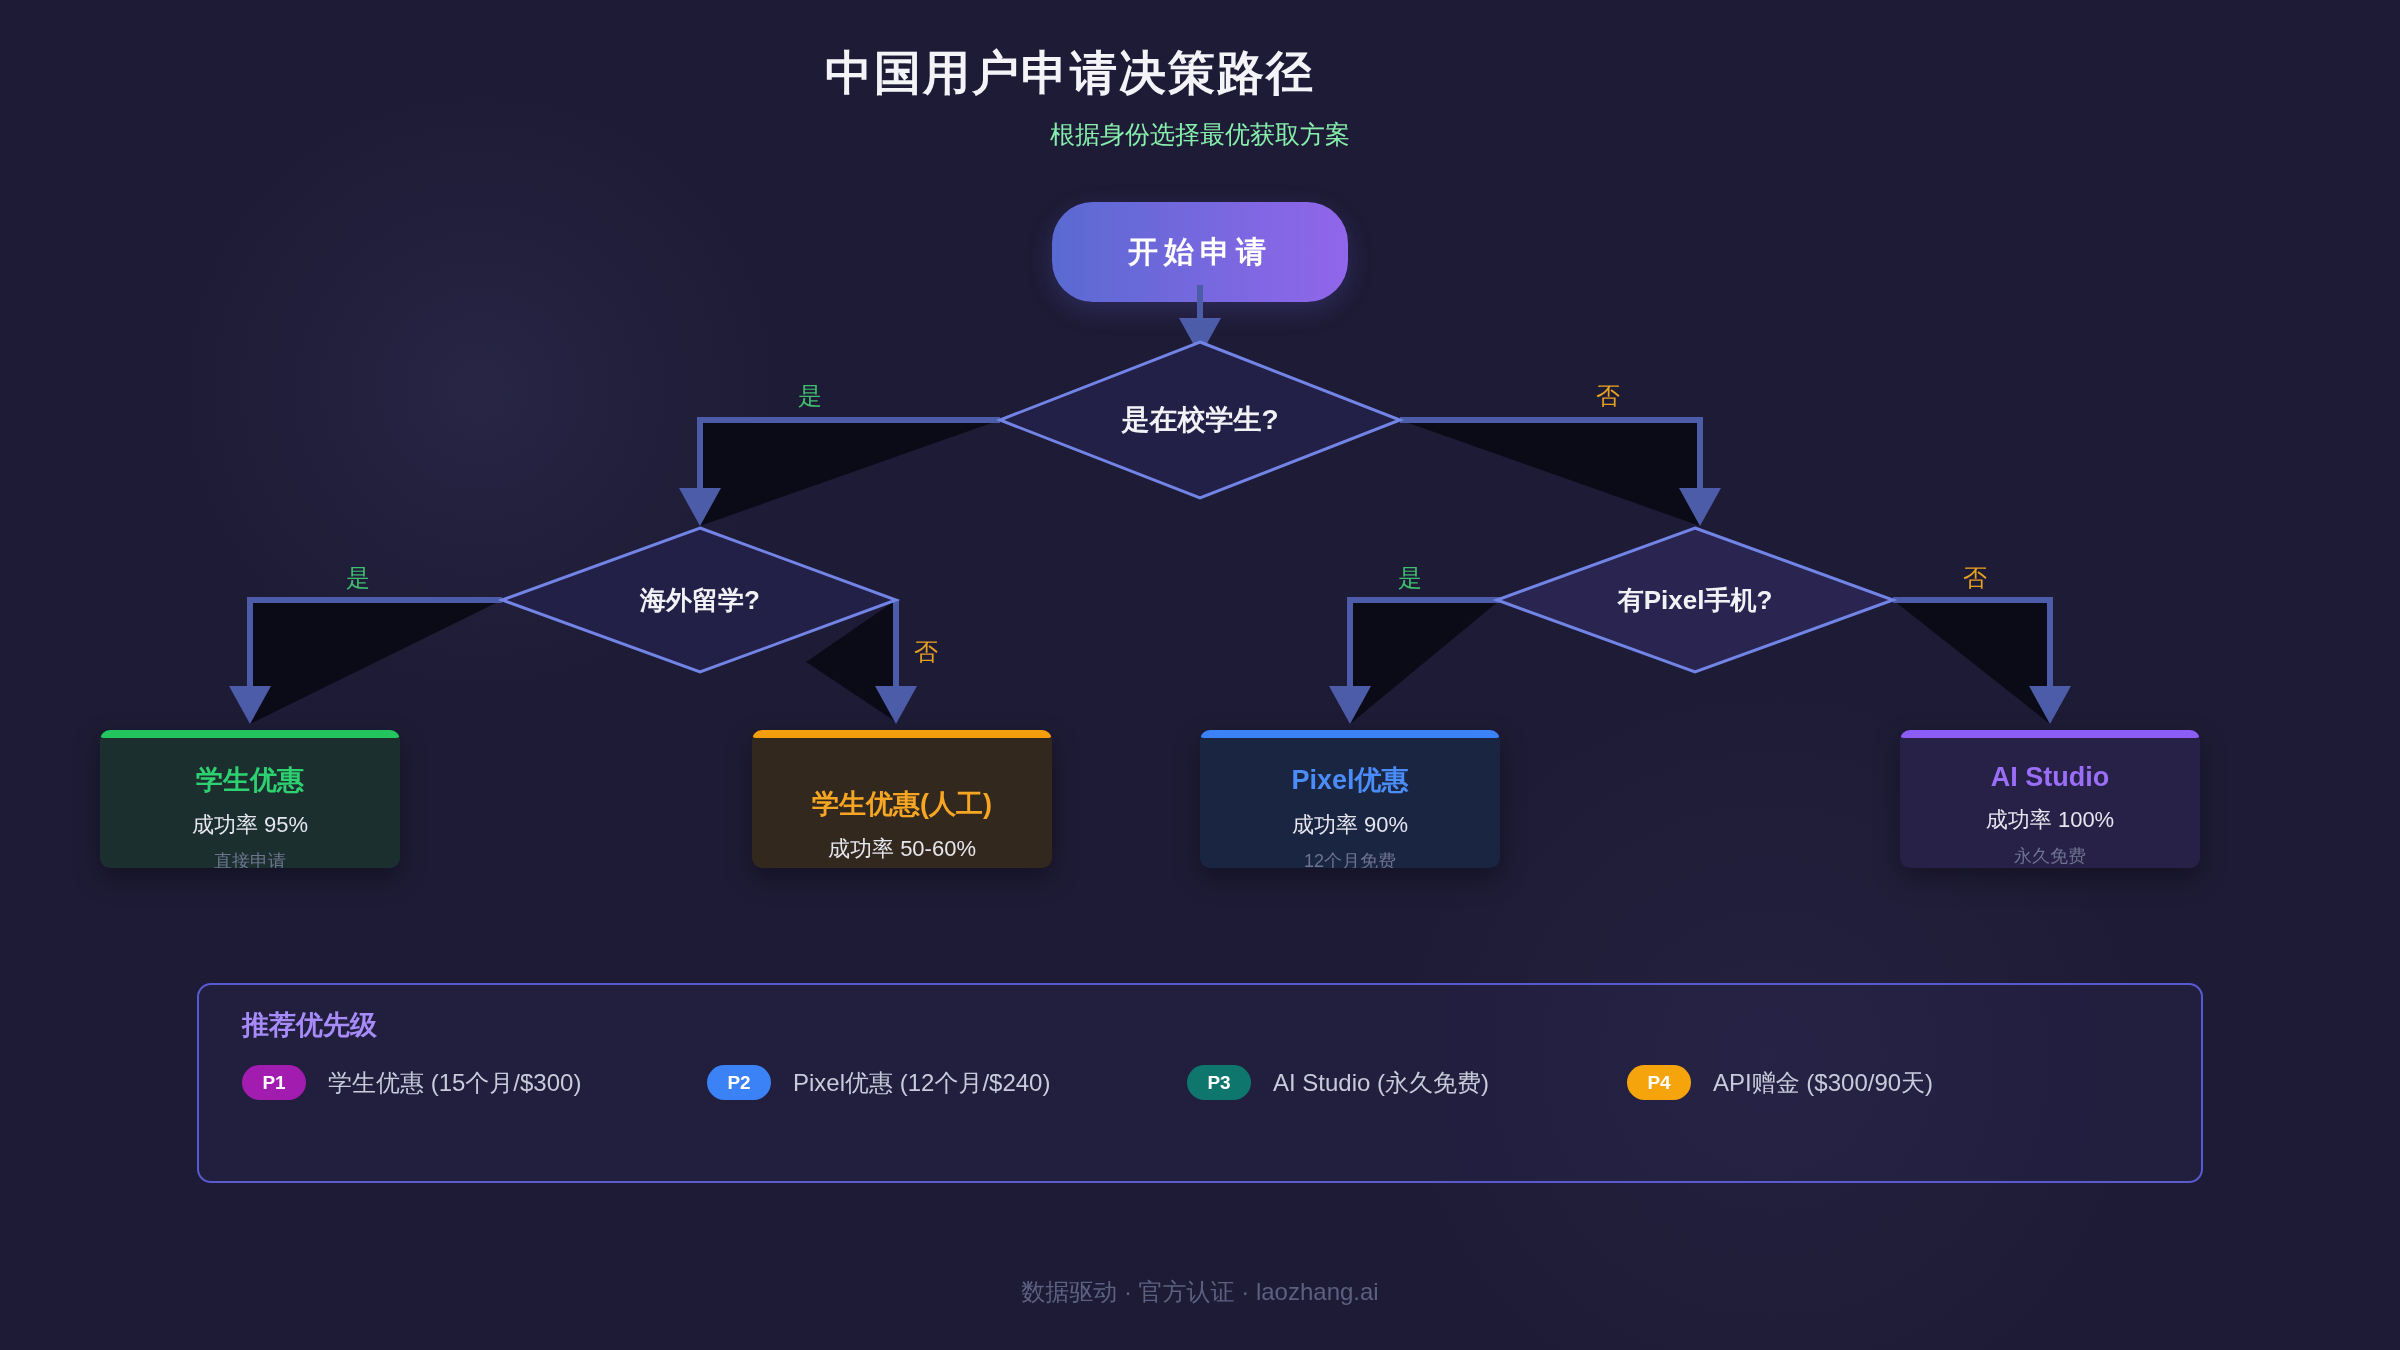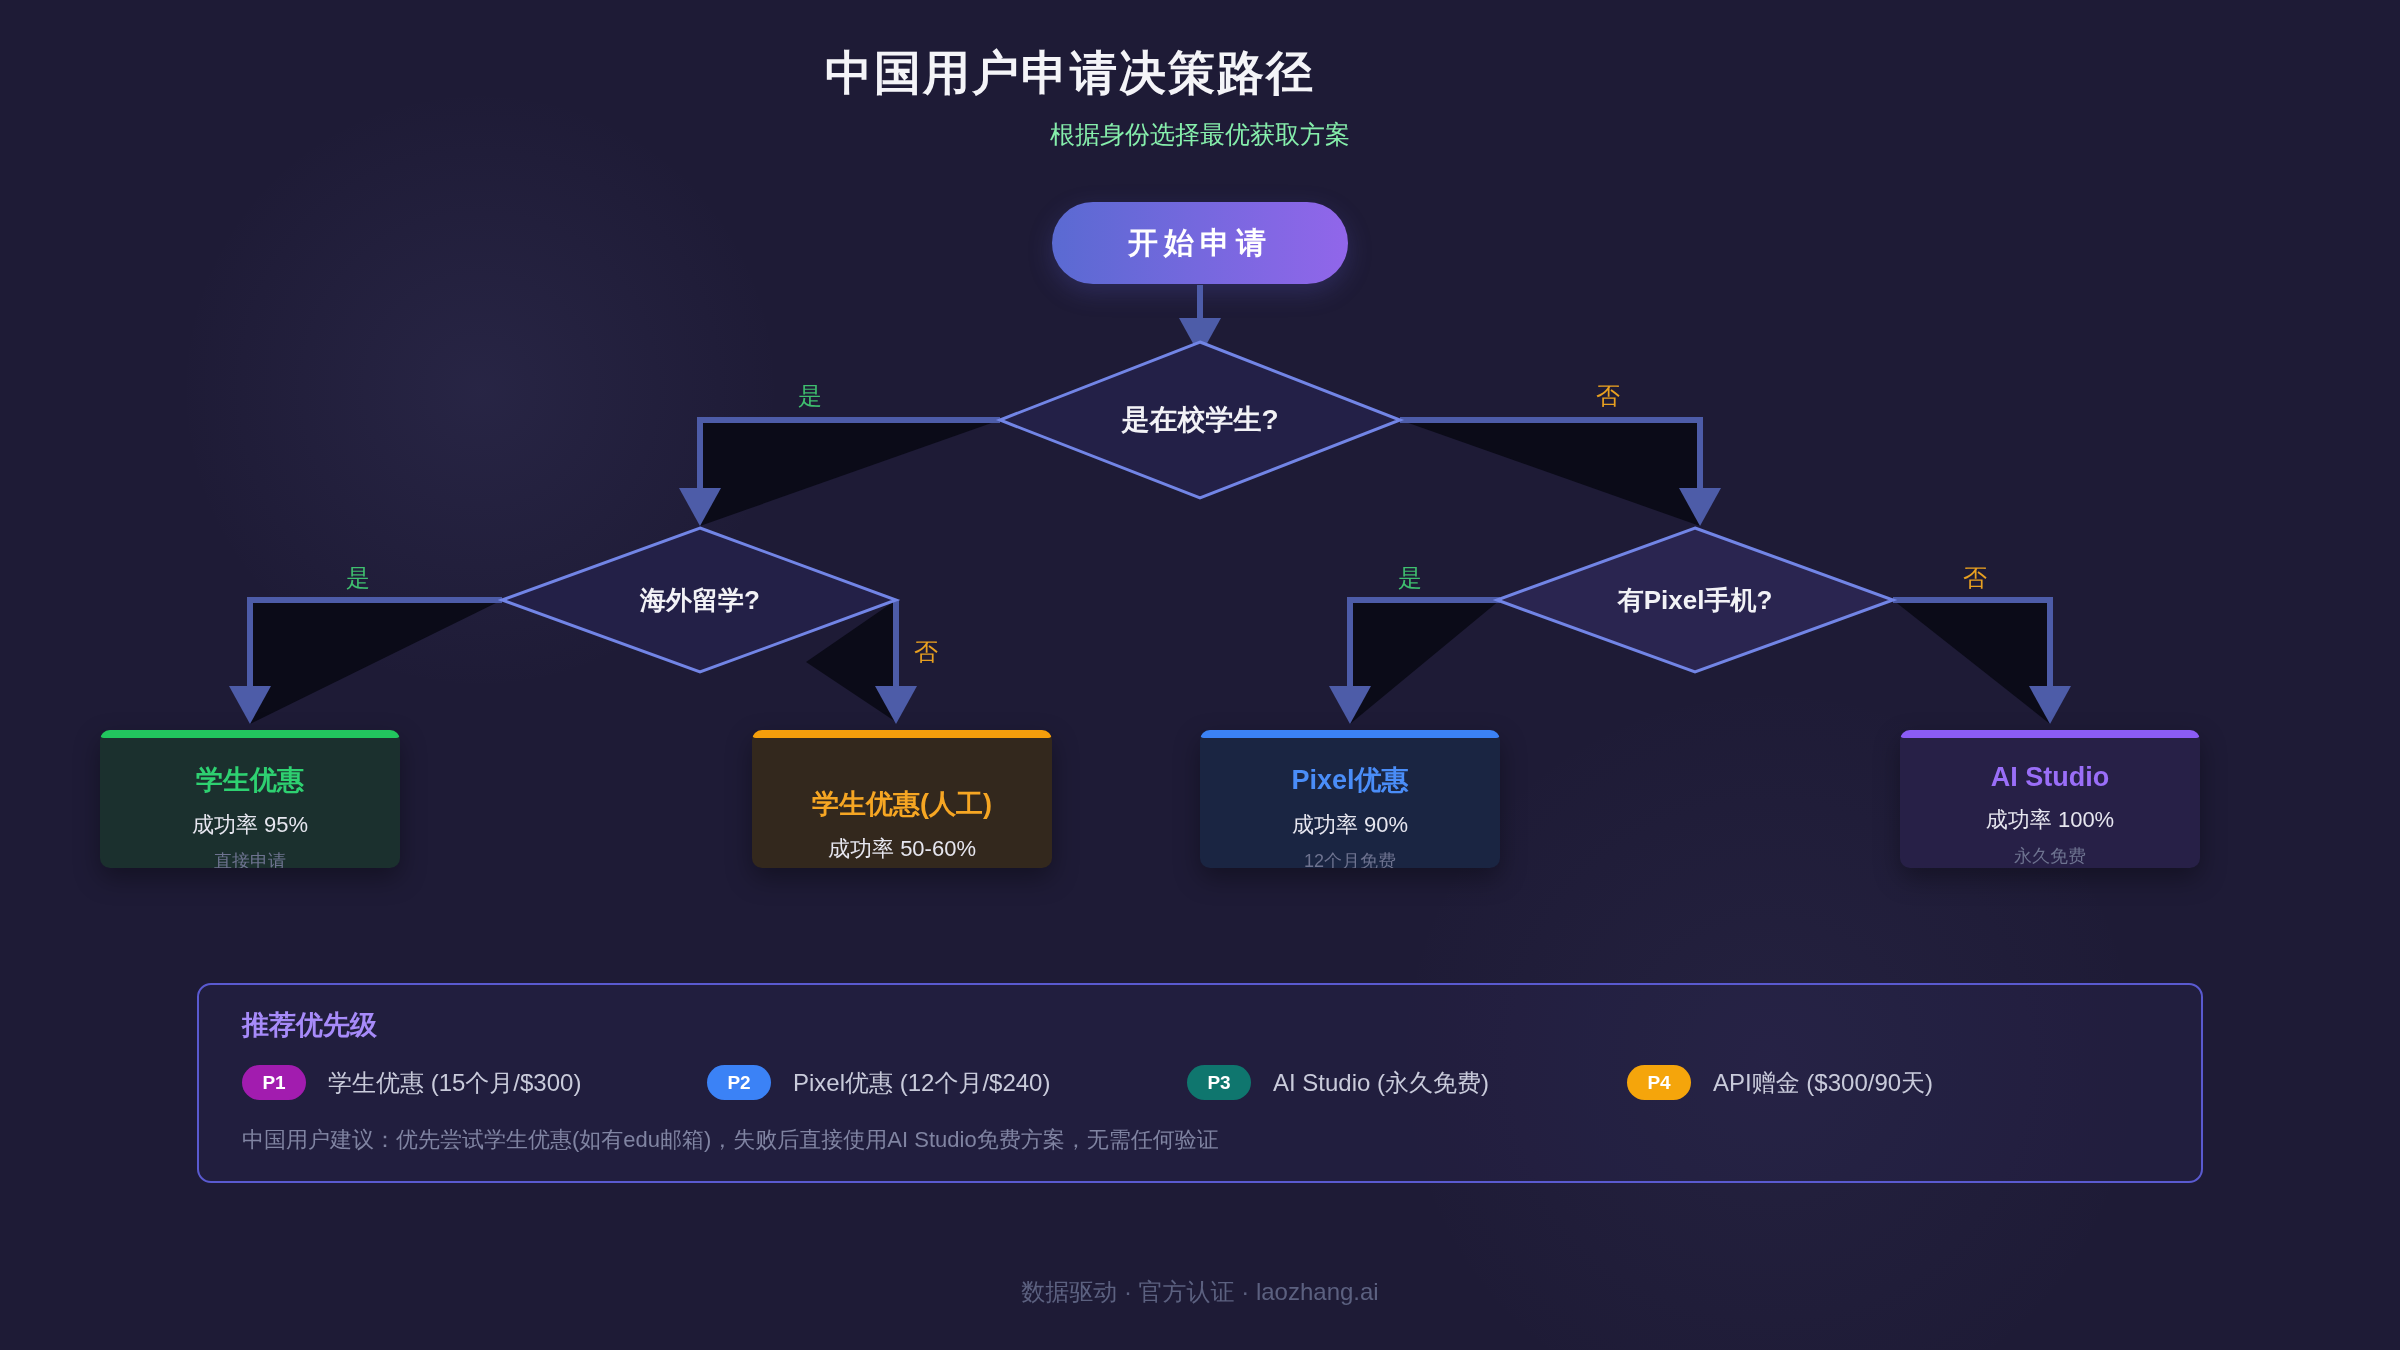--- a/index.html
+++ b/index.html
@@ -19,21 +19,21 @@
   .page-title {
     position: absolute; left: 0; top: 42px; width: 2140px;
     text-align: center; color: #f4f4f8; font-size: 47px; font-weight: bold;
     letter-spacing: 2px;
   }
   .page-subtitle {
     position: absolute; left: 0; top: 118px; width: 2400px;
     text-align: center; color: #86efac; font-size: 25px;
   }
   .start-btn {
-    position: absolute; left: 1052px; top: 202px; width: 296px; height: 82px;
+    position: absolute; left: 1052px; top: 202px; width: 296px; height: 100px;
     border: none; border-radius: 41px; cursor: pointer;
     background: linear-gradient(90deg, #5a6ad2, #9166ea);
     color: #ffffff; font-size: 30px; font-weight: bold; letter-spacing: 6px;
     font-family: "Liberation Sans", "DejaVu Sans", sans-serif;
     box-shadow: 0 8px 24px rgba(90,90,200,0.25);
   }
   svg.flow-layer { position: absolute; left: 0; top: 0; }
   .shadow-poly { fill: #0b0b18; }
   .conn { stroke: #4d5ca8; stroke-width: 6; fill: none; }
   .arrowhead { fill: #4d5ca8; }
@@ -195,16 +195,15 @@
   </div>
   <div class="priority-item pi-3">
     <button class="p-badge b3">P3</button>
     <span class="p-label">AI Studio (永久免费)</span>
   </div>
   <div class="priority-item pi-4">
     <button class="p-badge b4">P4</button>
     <span class="p-label">API赠金 ($300/90天)</span>
   </div>
 
-  <div class="priority-advice">中国用户建议：优先尝试学生优惠(如有edu邮箱)，失败后直接使用AI Studio免费方案，无需任何验证</div>
 </div>
 
 <div class="page-footer">数据驱动 · 官方认证 · laozhang.ai</div>
 
 </body></html>

